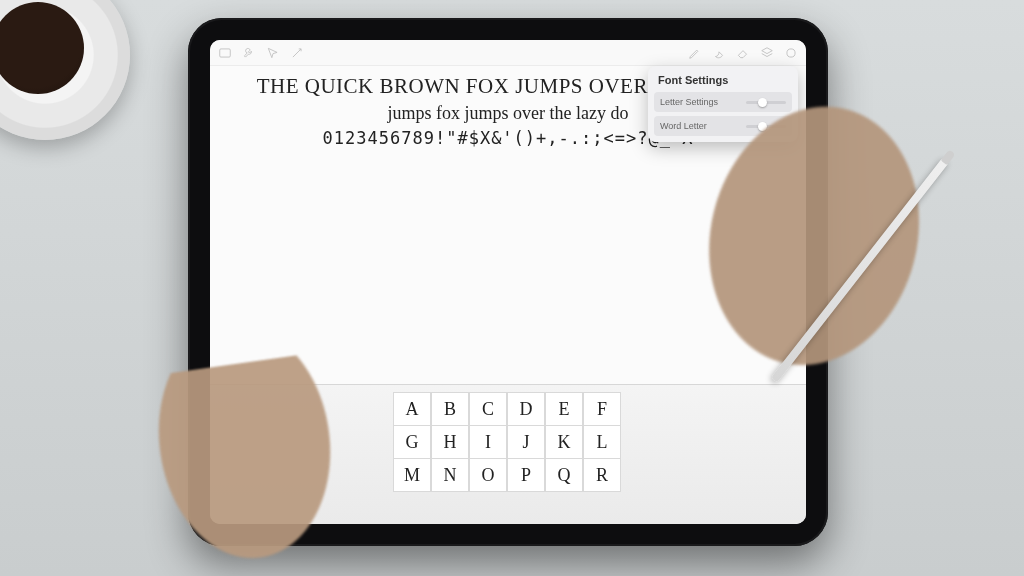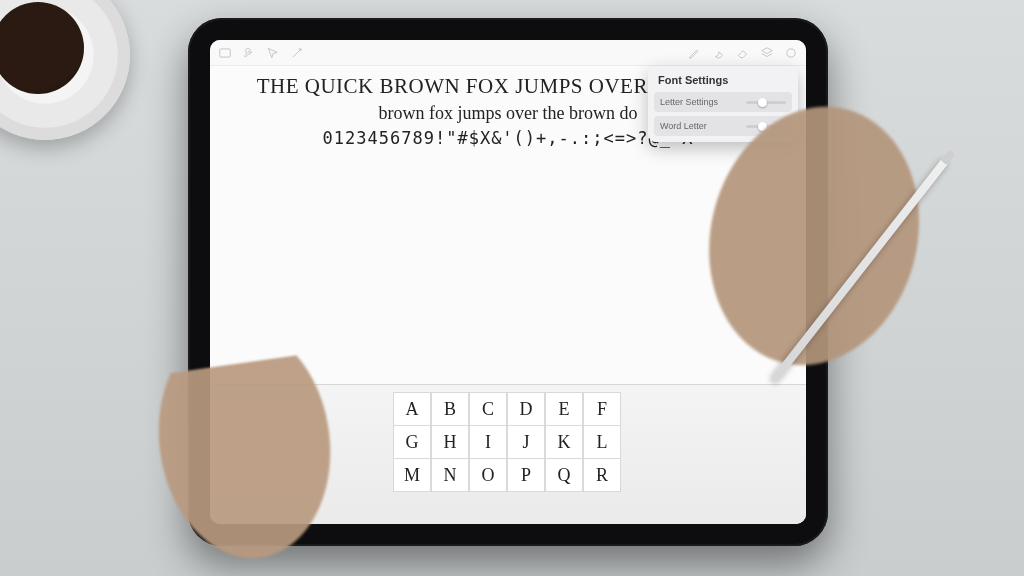--- a/index.html
+++ b/index.html
@@ -191,21 +191,21 @@
         <span class="tb-icon">
             <svg viewBox="0 0 24 24">
               <circle cx="12" cy="12" r="7"></circle>
             </svg>
           </span>
       </div>
     </div>
 
     <div class="sample">
       <div class="line1">THE QUICK BROWN FOX JUMPS OVER THE LAZY</div>
-      <div class="line2">brown fox jumps over the brown do</div>
+      <div class="line2">jumps fox jumps over the lazy do</div>
       <div class="line3">0123456789!"#$X&amp;'()+,-.:;&lt;=&gt;?@_~X</div>
     </div>
 
     <div class="popover">
       <div class="popover-title">Font Settings</div>
       <div class="popover-row">
         <span>Letter Settings</span>
         <span class="slider-track"></span>
       </div>
       <div class="popover-row">

